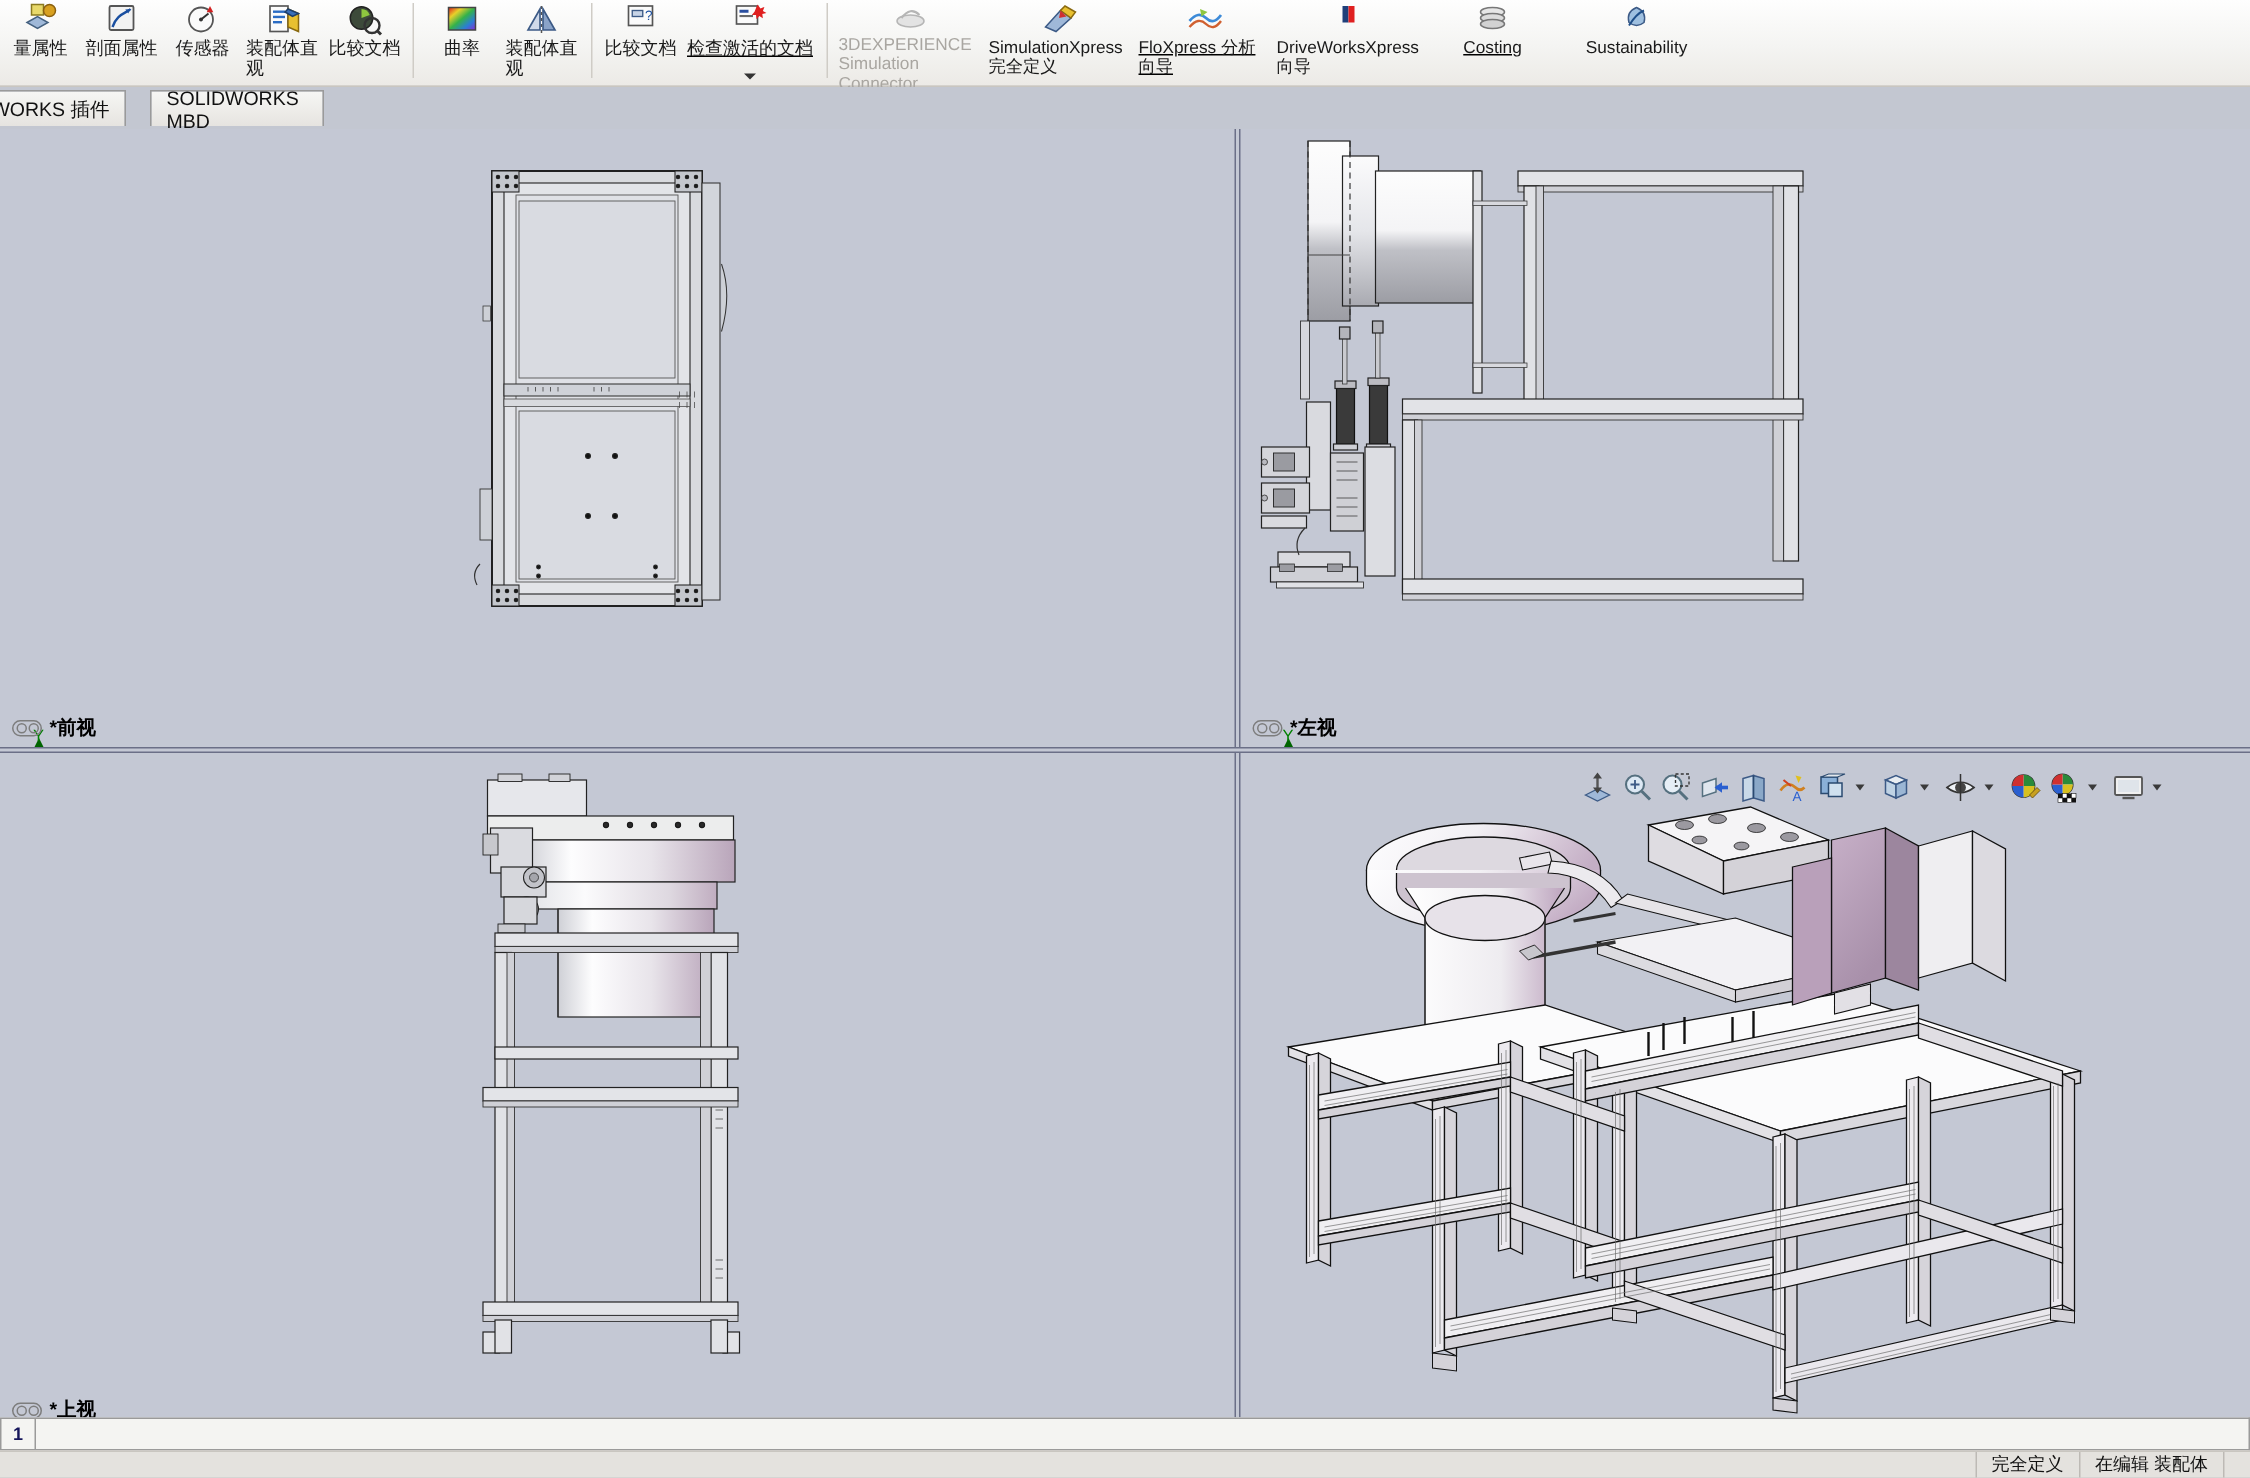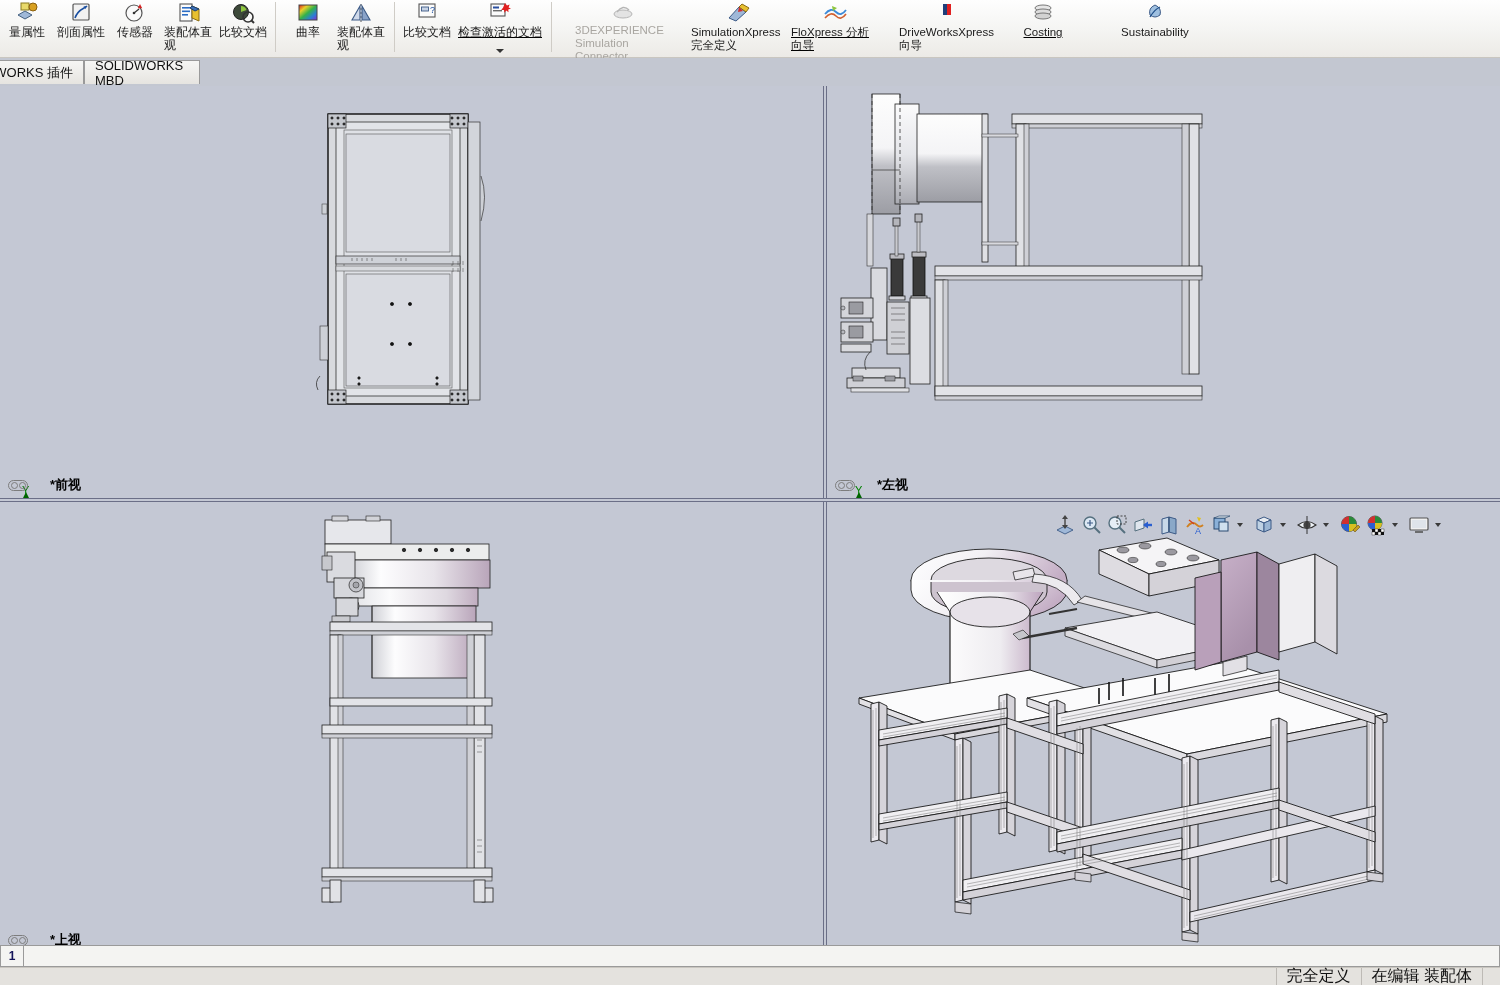--- a/index.html
+++ b/index.html
@@ -22,21 +22,21 @@
   .rgroup { display: flex; align-items: flex-start; height: 58px; }
   .rsep { width: 1px; height: 50px; margin: 2px 5px 0 5px;
           background: #cfccc6; }
   .rbtn {
     width: 54px; min-width: 54px; height: 56px;
     display: flex; flex-direction: column; align-items: center;
     justify-content: flex-start; padding-top: 0px;
     cursor: default; position: relative;
   }
   .rbtn.wide { width: 92px; min-width: 92px; text-decoration: underline; }
-  .rbtn.xwide { width: 100px; min-width: 100px; margin-left: 16px; }
+  .rbtn.xwide { width: 100px; min-width: 100px; }
   .rbtn .ico { height: 26px; display: flex; align-items: center; justify-content: center; }
   .rbtn .lbl {
     font-size: 12px; line-height: 13px; color: #1a1a1a;
     white-space: normal; word-break: break-all;
     padding: 0 2px;
   }
   .rbtn.en .lbl { word-break: normal; font-size: 11.5px; }
   .rbtn.disabled .lbl { color: #a9a6a1; }
   .caret-small {
     position: absolute; bottom: 3px; left: 50%; transform: translateX(-50%);
@@ -63,21 +63,21 @@
     background: #c4c8d4;
   }
   .vsplit-v { position:absolute; top:0; width:4px; height:859px;
               background:#c4c8d4; border-left:1px solid #6b6f87; border-right:1px solid #6b6f87; }
   .vsplit-h { position:absolute; left:0; height:4px; width:1500px;
               background:#c4c8d4; border-top:1px solid #6b6f87; border-bottom:1px solid #6b6f87; }
 
   .vp { position: absolute; overflow: hidden; background: #c4c8d4; }
   .vp-label {
     position: absolute; left: 8px; bottom: 4px;
-    display: flex; align-items: center; gap: 22px;
+    display: flex; align-items: center; gap: 5px;
     font-size: 13px; font-weight: bold; color: #000;
     white-space: nowrap;
   }
   .link-glyph {
     width: 20px; height: 11px; border: 1.5px solid #7d7d7d; border-radius: 6px;
     position: relative; background: transparent;
   }
   .link-glyph:before, .link-glyph:after {
     content:""; position:absolute; top:1.5px; width:5px; height:5px;
     border:1.5px solid #7d7d7d; border-radius:50%;
@@ -108,21 +108,21 @@
   #sheet-tab {
     width: 24px; background: #f4f4f2; border: 1px solid #9a9a9a;
     display: flex; align-items: center; justify-content: center;
     font-size: 12px; color: #14145a; font-weight: bold;
   }
   #sheet-rest { flex: 1; background: #f4f4f2; border: 1px solid #9a9a9a; border-left: none; }
   #statusbar {
     position: absolute; top: 967px; left: 0; width: 1500px; height: 18px;
     background: #e4e2de; border-top: 1px solid #c9c6c0;
     display: flex; align-items: center; justify-content: flex-end;
-    font-size: 16px; color: #111;
+    font-size: 12px; color: #111;
   }
   .status-cell { padding: 0 10px; height: 18px; display:flex; align-items:center;
                  border-left: 1px solid #bdbab5; }
   .status-pad { width: 18px; border-left: 1px solid #bdbab5; height: 18px;}
 </style>
 </head>
 <body>
 
 <div id="app">
 
@@ -318,21 +318,21 @@
         </span>
         <span class="lbl">Sustainability</span>
       </div>
     </div>
   </div>
 
   <div id="tabstrip">
     <div class="tab" style="left:-42px; width:126px; justify-content:flex-end;">
       <span>DWORKS 插件</span>
     </div>
-    <div class="tab" style="left:84px; width:116px;">
+    <div class="tab" style="left:100px; width:116px;">
       <span>SOLIDWORKS MBD</span>
     </div>
   </div>
 
   <div id="graphics">
 
     <div class="vp" style="left:0; top:0; width:823px; height:412px;">
       <svg width="823" height="412" viewBox="0 0 823 412">
         <g stroke="#222" fill="none" stroke-width="0.8">
 

